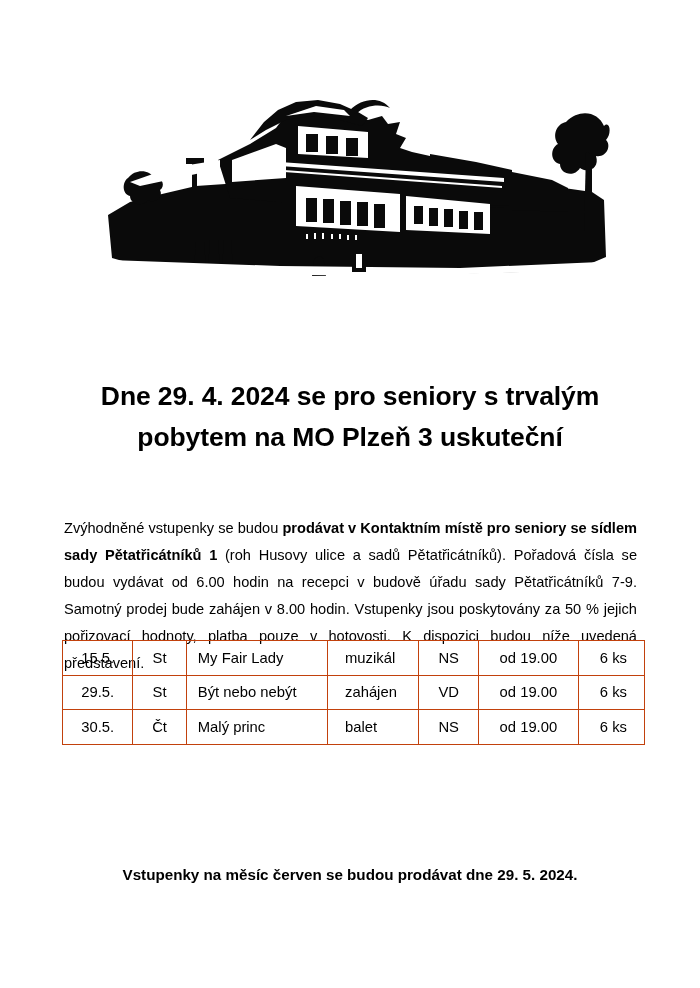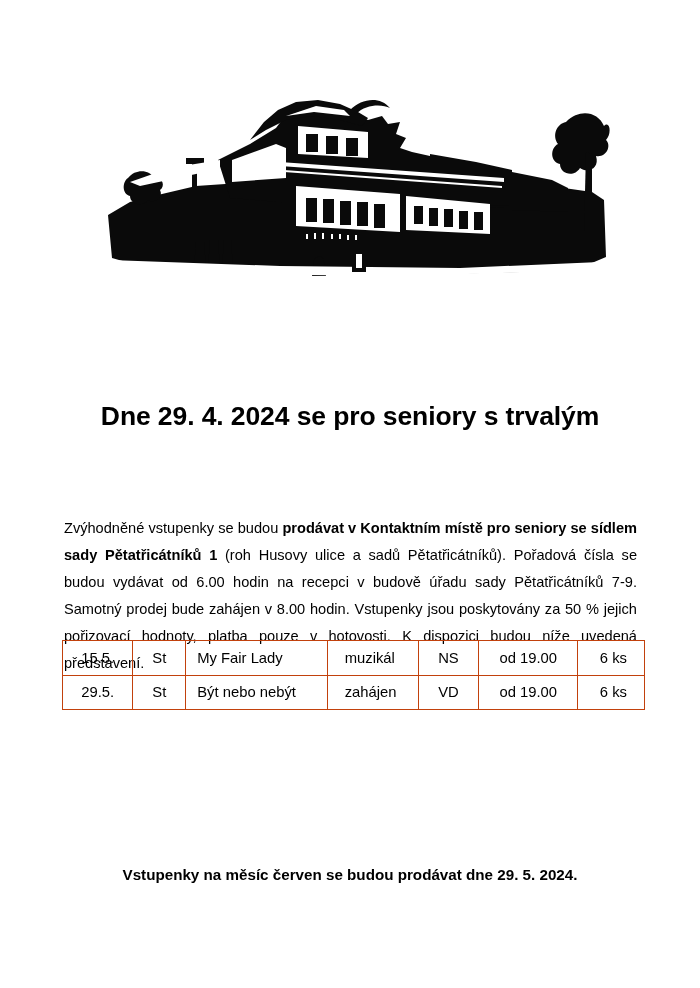--- a/index.html
+++ b/index.html
@@ -36,21 +36,21 @@
     position: absolute;
     left: 62px;
     top: 358px;
     width: 576px;
     text-align: center;
     font-weight: bold;
     font-size: 26.5px;
     line-height: 41px;
     letter-spacing: -0.1px;
   }
-  #headline .hl-line { display: block; white-space: nowrap; margin-top: 20px; }
+  #headline .hl-line { display: block; white-space: nowrap; }
 
   
   #body-paragraph {
     position: absolute;
     left: 64px;
     top: 500px;
     width: 573px;
     font-size: 14.6px;
     line-height: 27px;
     text-align: justify;
@@ -187,20 +187,21 @@
       <rect x="239" y="152" width="2" height="5"></rect>
       <rect x="247" y="153" width="2" height="5"></rect>
       <rect x="255" y="153" width="2" height="5"></rect>
       <rect x="256" y="172" width="6" height="14"></rect>
     </g>
   </svg>
 </div>
 
 <h1 id="headline">
   <span class="hl-line">Dne 29. 4. 2024 se pro seniory s trvalým</span>
+  <span class="hl-line">pobytem na MO Plzeň 3 uskuteční</span>
 </h1>
 
 <p id="body-paragraph"><span>Zvýhodněné vstupenky se budou </span><b>prodávat v Kontaktním místě pro seniory se sídlem sady Pětatřicátníků 1</b><span> (roh Husovy ulice a sadů Pětatřicátníků). Pořadová čísla se budou vydávat od 6.00 hodin na recepci v budově úřadu sady Pětatřicátníků 7-9. Samotný prodej bude zahájen v 8.00 hodin. Vstupenky jsou poskytovány za 50 % jejich pořizovací hodnoty, platba pouze v hotovosti. K dispozici budou níže uvedená představení.</span></p>
 
 <table id="program-table">
   <tbody>
     <tr>
       <td class="c-date">15.5.</td>
       <td class="c-day">St</td>
       <td class="c-title">My Fair Lady</td>
@@ -211,16 +212,25 @@
     </tr>
     <tr>
       <td class="c-date">29.5.</td>
       <td class="c-day">St</td>
       <td class="c-title">Být nebo nebýt</td>
       <td class="c-genre">zahájen</td>
       <td class="c-stage">VD</td>
       <td class="c-time">od 19.00</td>
       <td class="c-qty">6 ks</td>
     </tr>
+    <tr>
+      <td class="c-date">30.5.</td>
+      <td class="c-day">Čt</td>
+      <td class="c-title">Malý princ</td>
+      <td class="c-genre">balet</td>
+      <td class="c-stage">NS</td>
+      <td class="c-time">od 19.00</td>
+      <td class="c-qty">6 ks</td>
+    </tr>
   </tbody>
 </table>
 
 <p id="footer-note">Vstupenky na měsíc červen se budou prodávat dne 29. 5. 2024.</p>
 
 </body></html>

